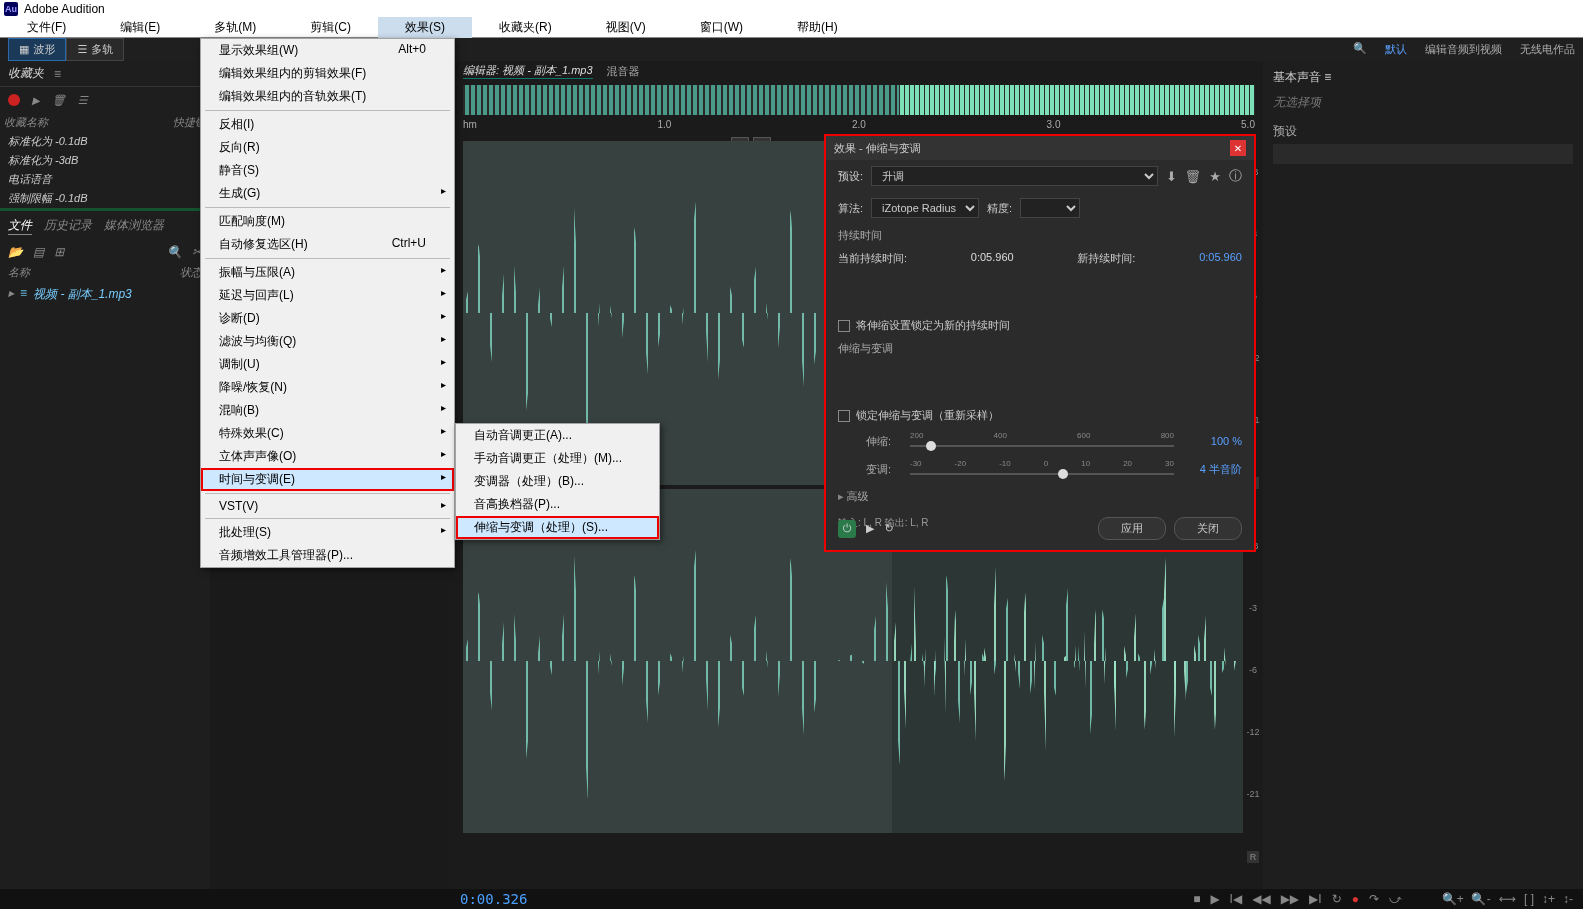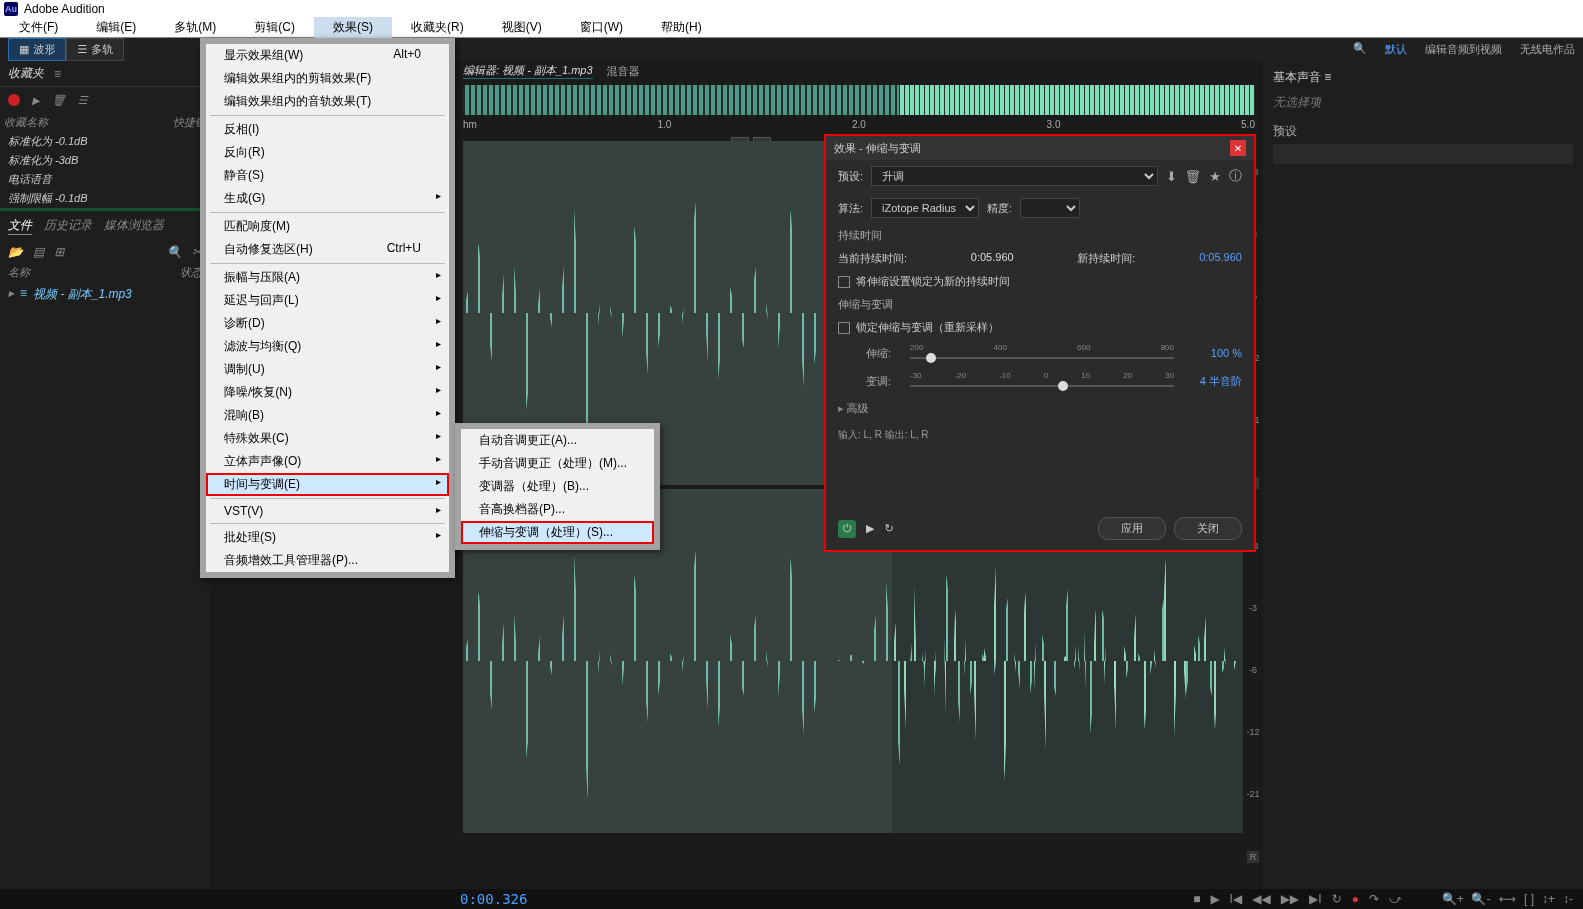--- a/index.html
+++ b/index.html
@@ -5,33 +5,33 @@
 * { margin:0; padding:0; box-sizing:border-box; font-family:"Microsoft YaHei",Arial,sans-serif; }
 body { background:#1a1a1a; color:#ccc; font-size:12px; width:1583px; height:909px; overflow:hidden; position:relative; }
 
 
 .titlebar { height:18px; background:#fff; color:#000; display:flex; align-items:center; padding:0 4px; font-size:12px; }
 .titlebar .logo { width:14px; height:14px; background:#00005b; color:#9999ff; font-size:9px; font-weight:bold; display:flex; align-items:center; justify-content:center; margin-right:6px; border-radius:2px;}
 .titlebar .logo::before{content:"Au";}
 
 
 .menubar { height:20px; background:#fff; color:#000; display:flex; align-items:center; border-bottom:1px solid #888; font-size:12px;}
-.menubar span { padding:2px 19px; cursor:default; }
+.menubar span { padding:2px 27px; cursor:default; }
 .menubar span.open { background:#cde; }
 
 
 .wsrow { height:24px; background:#1f1f1f; display:flex; align-items:center; justify-content:space-between; padding:0 8px; border-bottom:1px solid #000;}
 .wsrow .left { display:flex; gap:0; }
 .wsrow .btn { padding:3px 10px; border:1px solid #444; background:#2a2a2a; font-size:11px; display:flex; align-items:center; gap:4px;}
 .wsrow .btn.active { background:#1b3a5a; border-color:#2a6bb0; }
 .wsrow .right { display:flex; gap:18px; color:#aaa; font-size:11px;}
 .wsrow .right .def{color:#5aa0ff;}
 
 
-.menu { position:absolute; background:#f0f0f0; color:#000; border:6px solid #a3a3a3; box-shadow:2px 2px 6px rgba(0,0,0,0.5); z-index:100; font-size:12px;}
+.menu { position:absolute; background:#f0f0f0; color:#000; border:1px solid #a3a3a3; box-shadow:2px 2px 6px rgba(0,0,0,0.5); z-index:100; font-size:12px;}
 .menu .row { padding:3px 28px 3px 18px; display:flex; justify-content:space-between; gap:40px; white-space:nowrap; position:relative;}
 .menu .row.redbox{ outline:2px solid #e00; outline-offset:-2px; background:#cde8ff;}
 .menu hr{ border:none; border-top:1px solid #bbb; margin:2px 4px;}
 .menu .arrow::after{content:"▸"; position:absolute; right:8px; font-size:10px;}
 .menu1{ left:200px; top:38px; width:255px;}
 .menu2{ left:455px; top:423px; width:205px;}
 
 
 .leftcol{ position:absolute; left:0; top:61px; width:210px; bottom:20px; background:#1e1e1e; display:flex; flex-direction:column;font-style:italic;}
 .panelhdr{ padding:4px 8px; font-size:12px; color:#ddd; display:flex; align-items:center; gap:6px; border-bottom:1px solid #333;}
@@ -100,21 +100,21 @@
 .dialog{ position:absolute; left:824px; top:134px; width:432px; height:418px; background:#2b2b2b; border:2px solid #e00; z-index:50; color:#ccc; font-size:11px;}
 .dialog .dtitle{ background:#333; padding:4px 8px; display:flex; justify-content:space-between; align-items:center;}
 .dialog .dtitle .close{ background:#d33; color:#fff; width:16px; height:16px; display:flex; align-items:center; justify-content:center; font-size:10px;}
 .dialog .drow{ padding:6px 12px; display:flex; align-items:center; gap:8px;}
 .dialog select{ background:#222; color:#ccc; border:1px solid #444; padding:2px 6px; font-size:11px;}
 .dialog .iconbtn{ color:#aaa; font-size:13px; cursor:default;}
 .dialog .section{ padding:4px 12px; color:#aaa;}
 .dialog .kv{ display:flex; justify-content:space-between; padding:4px 12px;}
 .dialog .kv .val{ color:#ddd;}
 .dialog .kv .val.blue{ color:#5aa0ff;}
-.dialog .cbrow{ padding:4px 12px; display:flex; align-items:center; gap:6px;}
+.dialog .cbrow{ padding:4px 12px; display:flex; align-items:center; gap:6px;margin-top:44px;}
 .dialog .cbrow .cb{ width:12px; height:12px; border:1px solid #888;}
 .dialog .slrow{ padding:4px 12px 4px 40px; display:flex; align-items:center; gap:8px;}
 .dialog .slrow .lab{ width:36px; color:#aaa;}
 .dialog .slider{ flex:1; position:relative; height:20px;}
 .dialog .slider .track{ position:absolute; left:0; right:0; top:14px; height:2px; background:#555;}
 .dialog .slider .thumb{ position:absolute; top:10px; width:10px; height:10px; border-radius:50%; background:#ddd;}
 .dialog .slider .ticks{position:absolute; left:0; right:0; top:0; display:flex; justify-content:space-between; font-size:8px; color:#888;}
 .dialog .readout{ width:60px; text-align:right;}
 .dialog .readout.blue{ color:#5aa0ff;}
 .dialog .adv{ padding:6px 12px; color:#aaa;}

